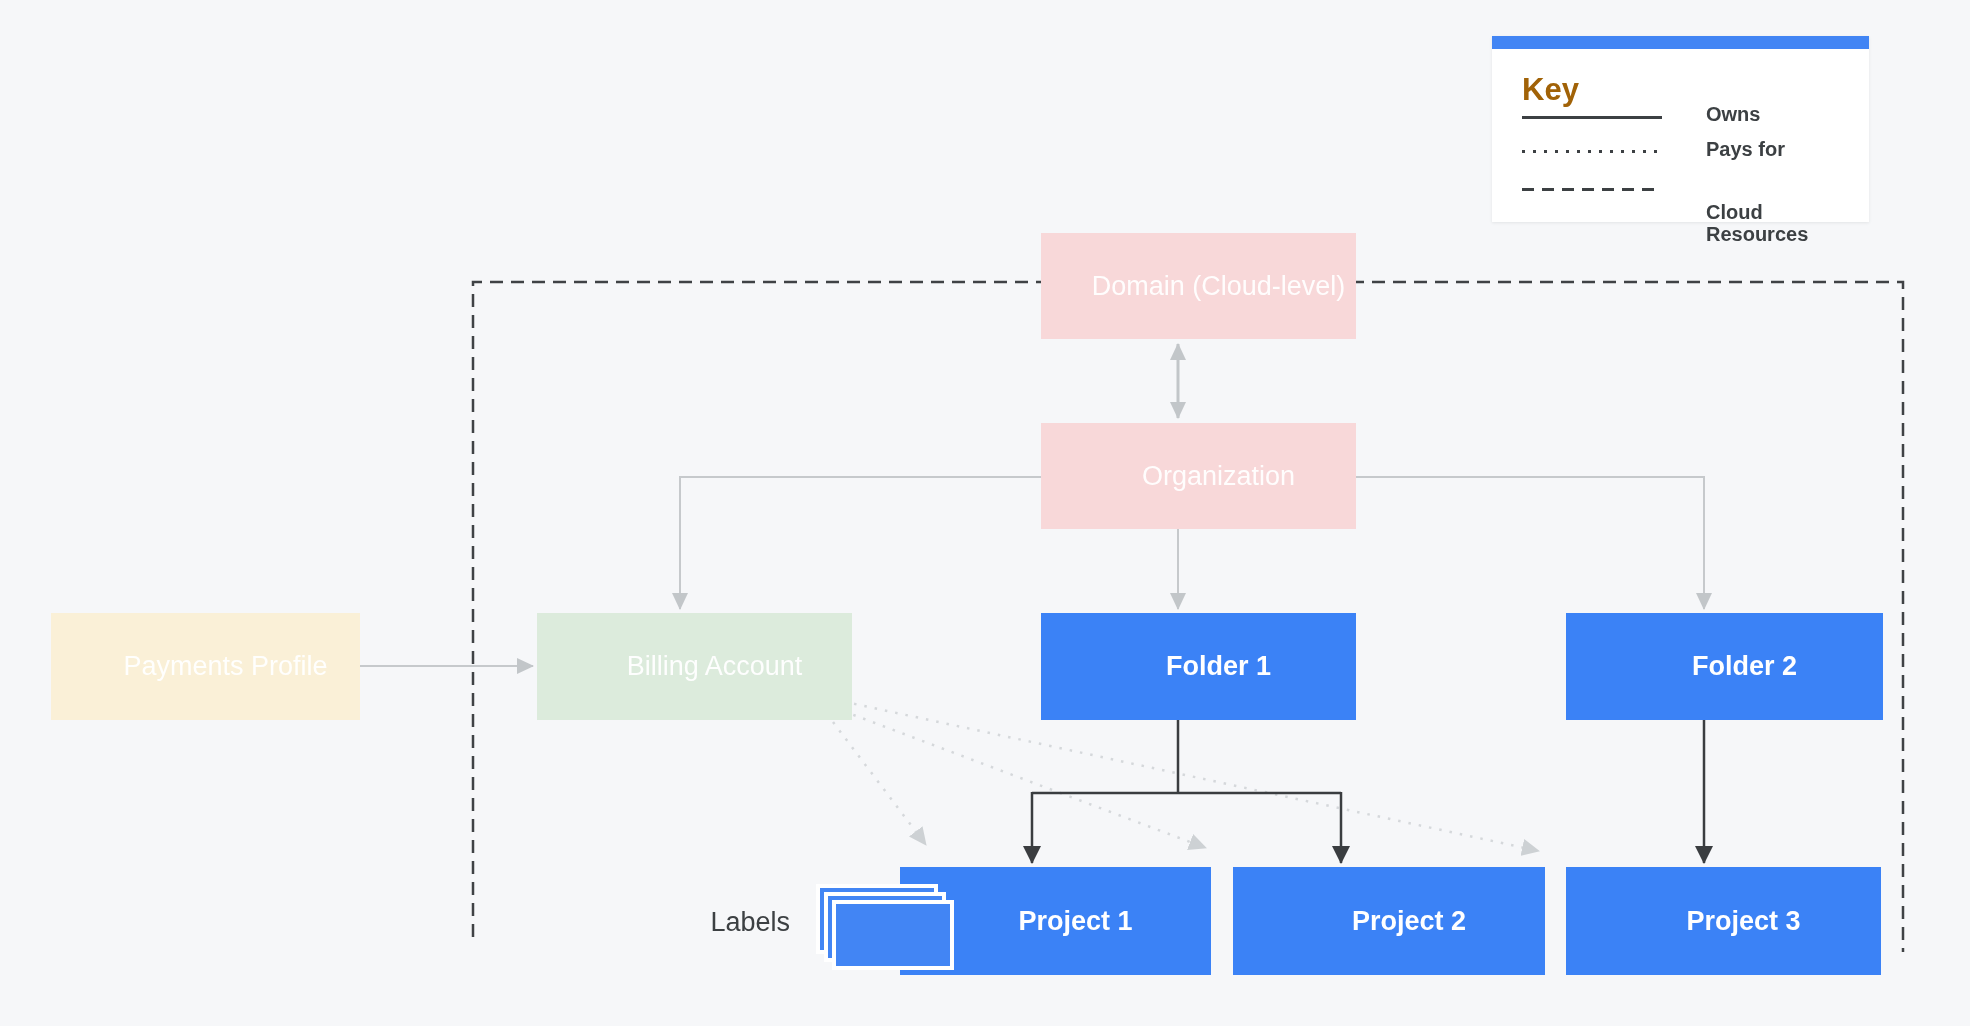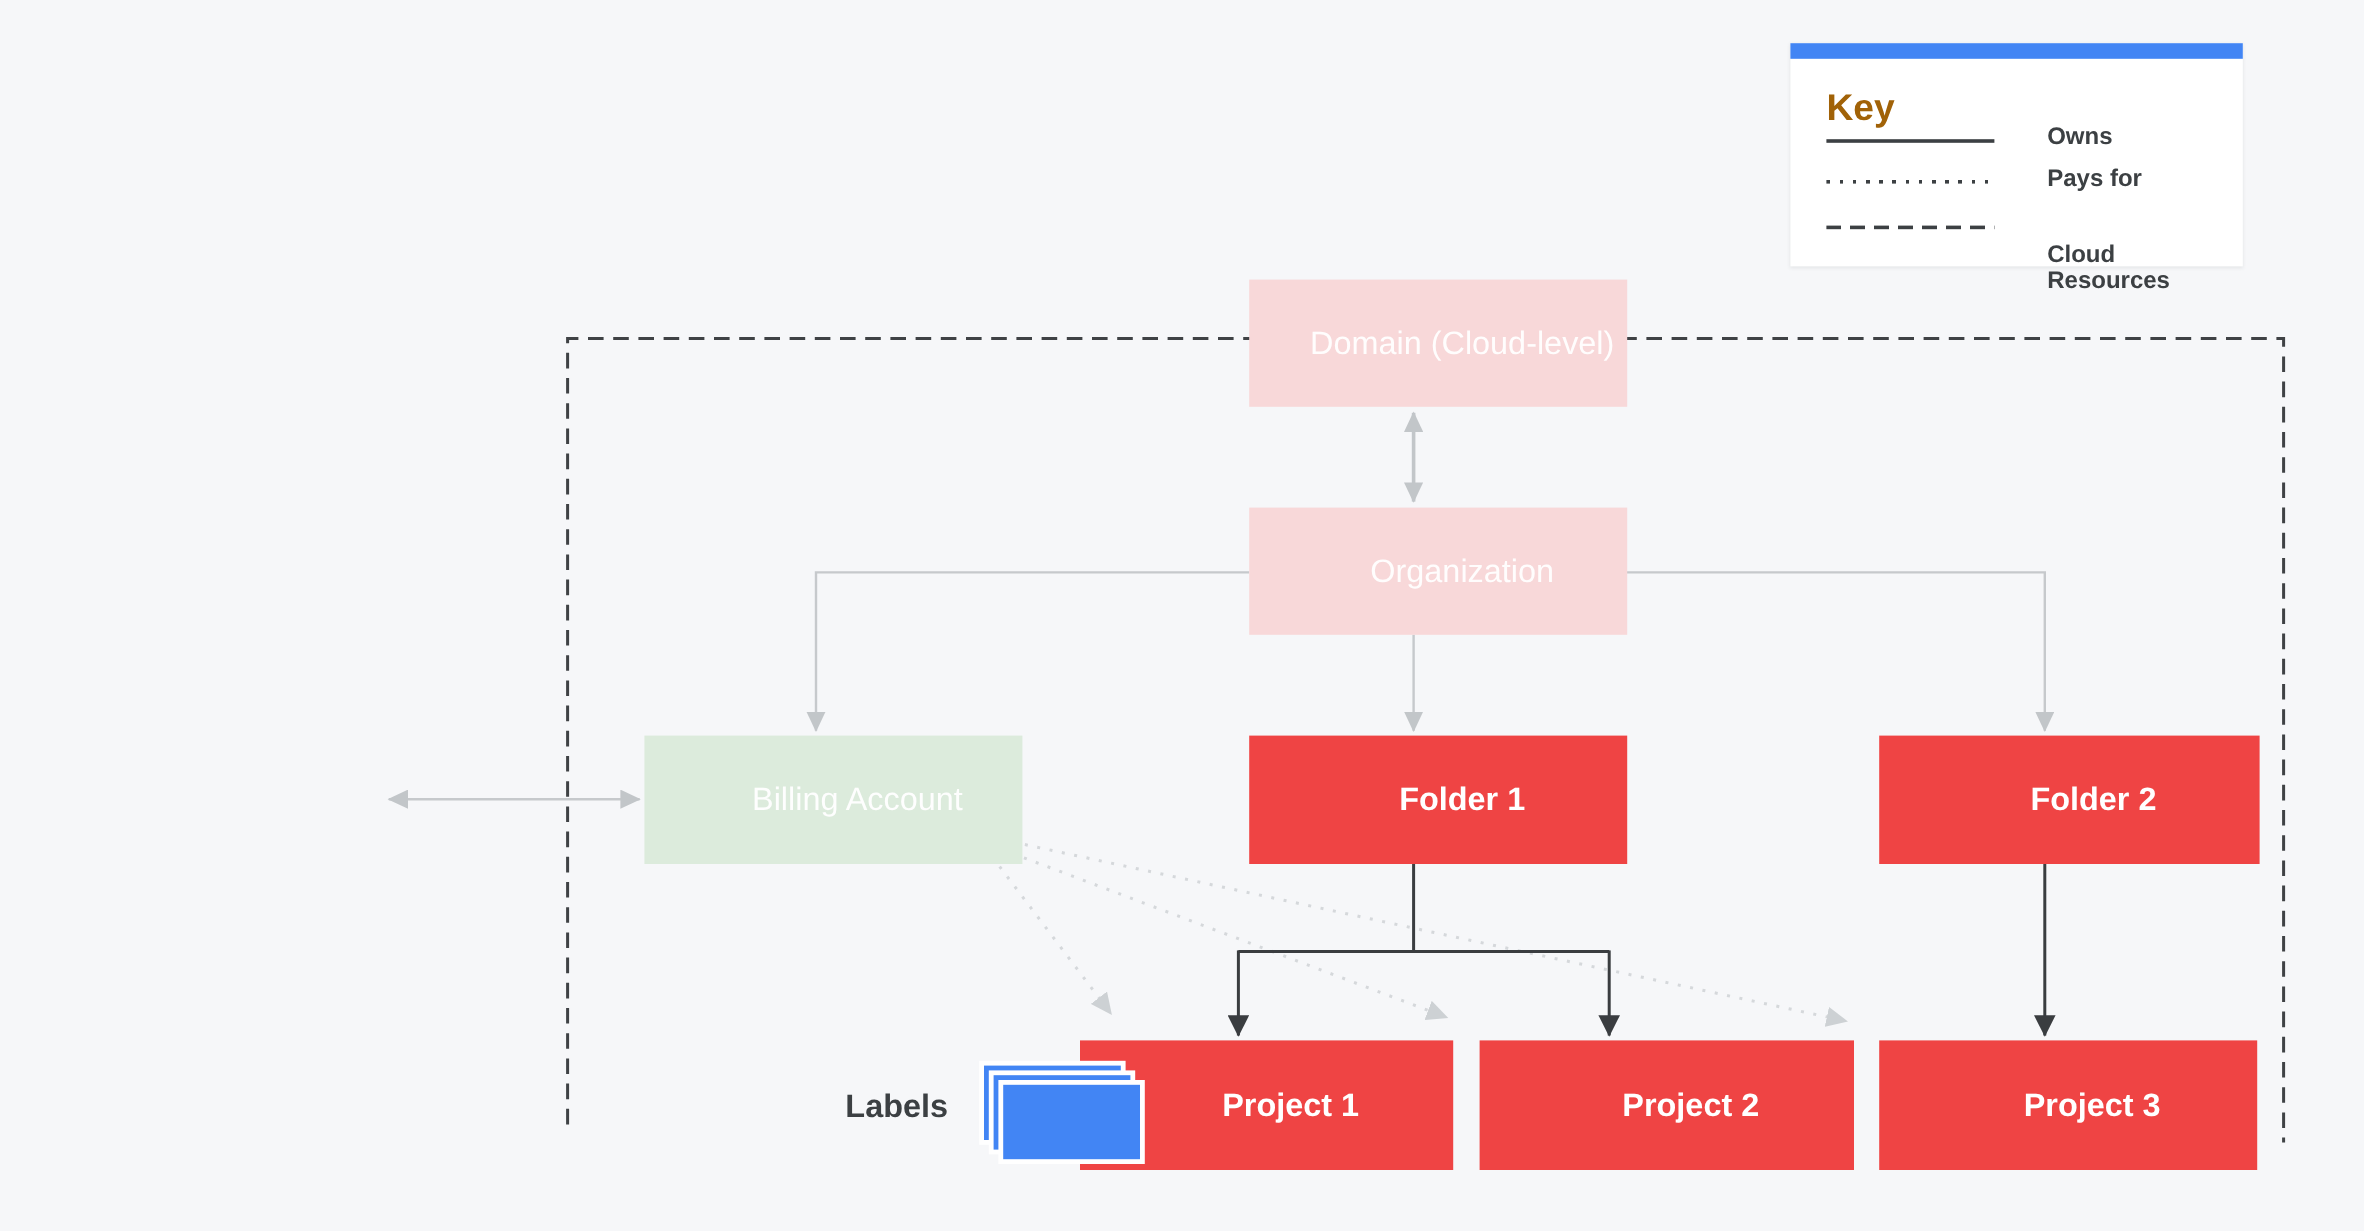--- a/index.html
+++ b/index.html
@@ -14,39 +14,39 @@
     position:absolute;left:55px;top:184px;
     font-size:45px;font-weight:400;color:#5f6368;letter-spacing:0;
   }
 
   
   .node{
     position:absolute;display:flex;align-items:center;justify-content:center;
     font-size:27px;text-align:center;padding-left:40px;
   }
   .node.pastel{font-weight:400;color:rgba(255,255,255,0.95);}
-  .node.blue{font-weight:700;color:#ffffff;background:#ef4444;align-items:center;}
+  .node.blue{font-weight:700;color:#ffffff;background:#3b82f6;align-items:center;}
   .node.pink{background:#f8d8d9;}
   .node.green{background:#dcebdc;}
   .node.cream{background:#faf0d7;}
 
   #node-domain      {left:1041px;top:233px;width:275px;height:106px;}
   #node-organization{left:1041px;top:423px;width:275px;height:106px;}
   #node-payments    {left:51px;  top:613px;width:269px;height:107px;}
   #node-billing     {left:537px; top:613px;width:275px;height:107px;}
   #node-folder1     {left:1041px;top:613px;width:275px;height:107px;}
   #node-folder2     {left:1566px;top:613px;width:277px;height:107px;}
   #node-project1    {left:900px; top:867px;width:271px;height:108px;}
   #node-project2    {left:1233px;top:867px;width:272px;height:108px;}
   #node-project3    {left:1566px;top:867px;width:275px;height:108px;}
 
   
   .labels-caption{
     position:absolute;left:620px;top:907px;width:170px;text-align:right;
-    font-size:27px;font-weight:700;color:#3c4043;
+    font-size:27px;font-weight:400;color:#3c4043;
   }
   #labels-icon{position:absolute;left:0;top:0;}
 
   
   .key-box{
     position:absolute;left:1492px;top:36px;width:377px;height:186px;
     background:#ffffff;box-shadow:0 1px 3px rgba(60,64,67,0.10);
   }
   .key-topbar{position:absolute;left:0;top:0;width:100%;height:13px;background:#4285f4;}
   .key-heading{position:absolute;left:30px;top:36px;font-size:31px;font-weight:700;color:#a16207;}
@@ -98,20 +98,23 @@
     <path d="M473,937 V282 H1903 V952" stroke="#3f4245" stroke-width="2.5" fill="none" stroke-dasharray="13 8"></path>
   </svg>
 
 
   <div class="node pastel pink" id="node-domain">
       <span>Domain (Cloud-level)</span>
     </div>
   <div class="node pastel pink" id="node-organization">
       <span>Organization</span>
     </div>
+  <div class="node pastel cream" id="node-payments">
+      <span>Payments Profile</span>
+    </div>
   <div class="node pastel green" id="node-billing">
       <span>Billing Account</span>
     </div>
   <div class="node blue" id="node-folder1">
       <span>Folder 1</span>
     </div>
   <div class="node blue" id="node-folder2">
       <span>Folder 2</span>
     </div>
   <div class="node blue" id="node-project1">

